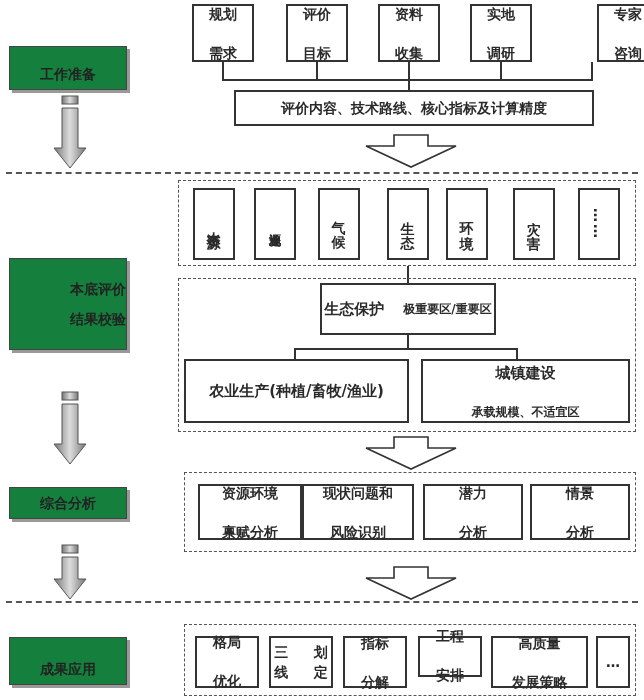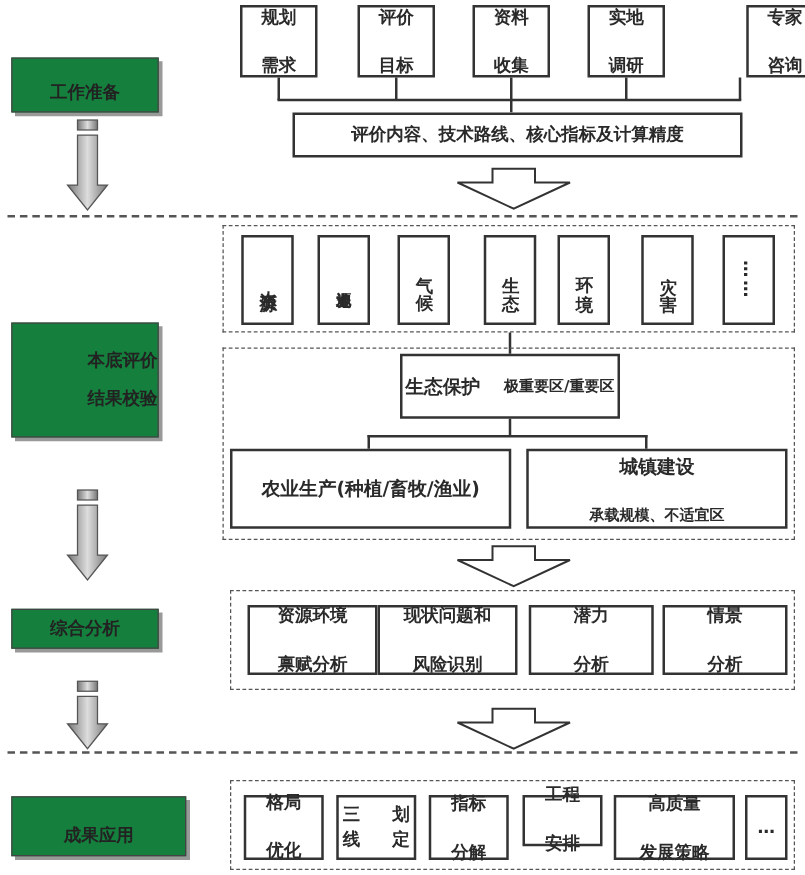--- a/index.html
+++ b/index.html
@@ -23,21 +23,21 @@
 <div class="stage" style="left:9px;top:46px;width:118px;height:44px;">
   <span>工作准备</span>
 </div>
 <div class="stage" style="left:9px;top:258px;width:118px;height:92px;flex-direction:column;">
   <span>本底评价</span>
   <span>结果校验</span>
 </div>
 <div class="stage" style="left:9px;top:487px;width:118px;height:32px;">
   <span>综合分析</span>
 </div>
-<div class="stage" style="left:9px;top:637px;width:140px;height:48px;">
+<div class="stage" style="left:9px;top:637px;width:118px;height:48px;">
   <span>成果应用</span>
 </div>
 
 <svg style="left:52px;top:96px;" width="36" height="76" viewBox="0 0 36 76">
   <defs>
       <linearGradient id="ga" x1="0" x2="1">
         <stop offset="0" stop-color="#777"></stop>
         <stop offset="0.5" stop-color="#ddd"></stop>
         <stop offset="1" stop-color="#777"></stop>
       </linearGradient>

